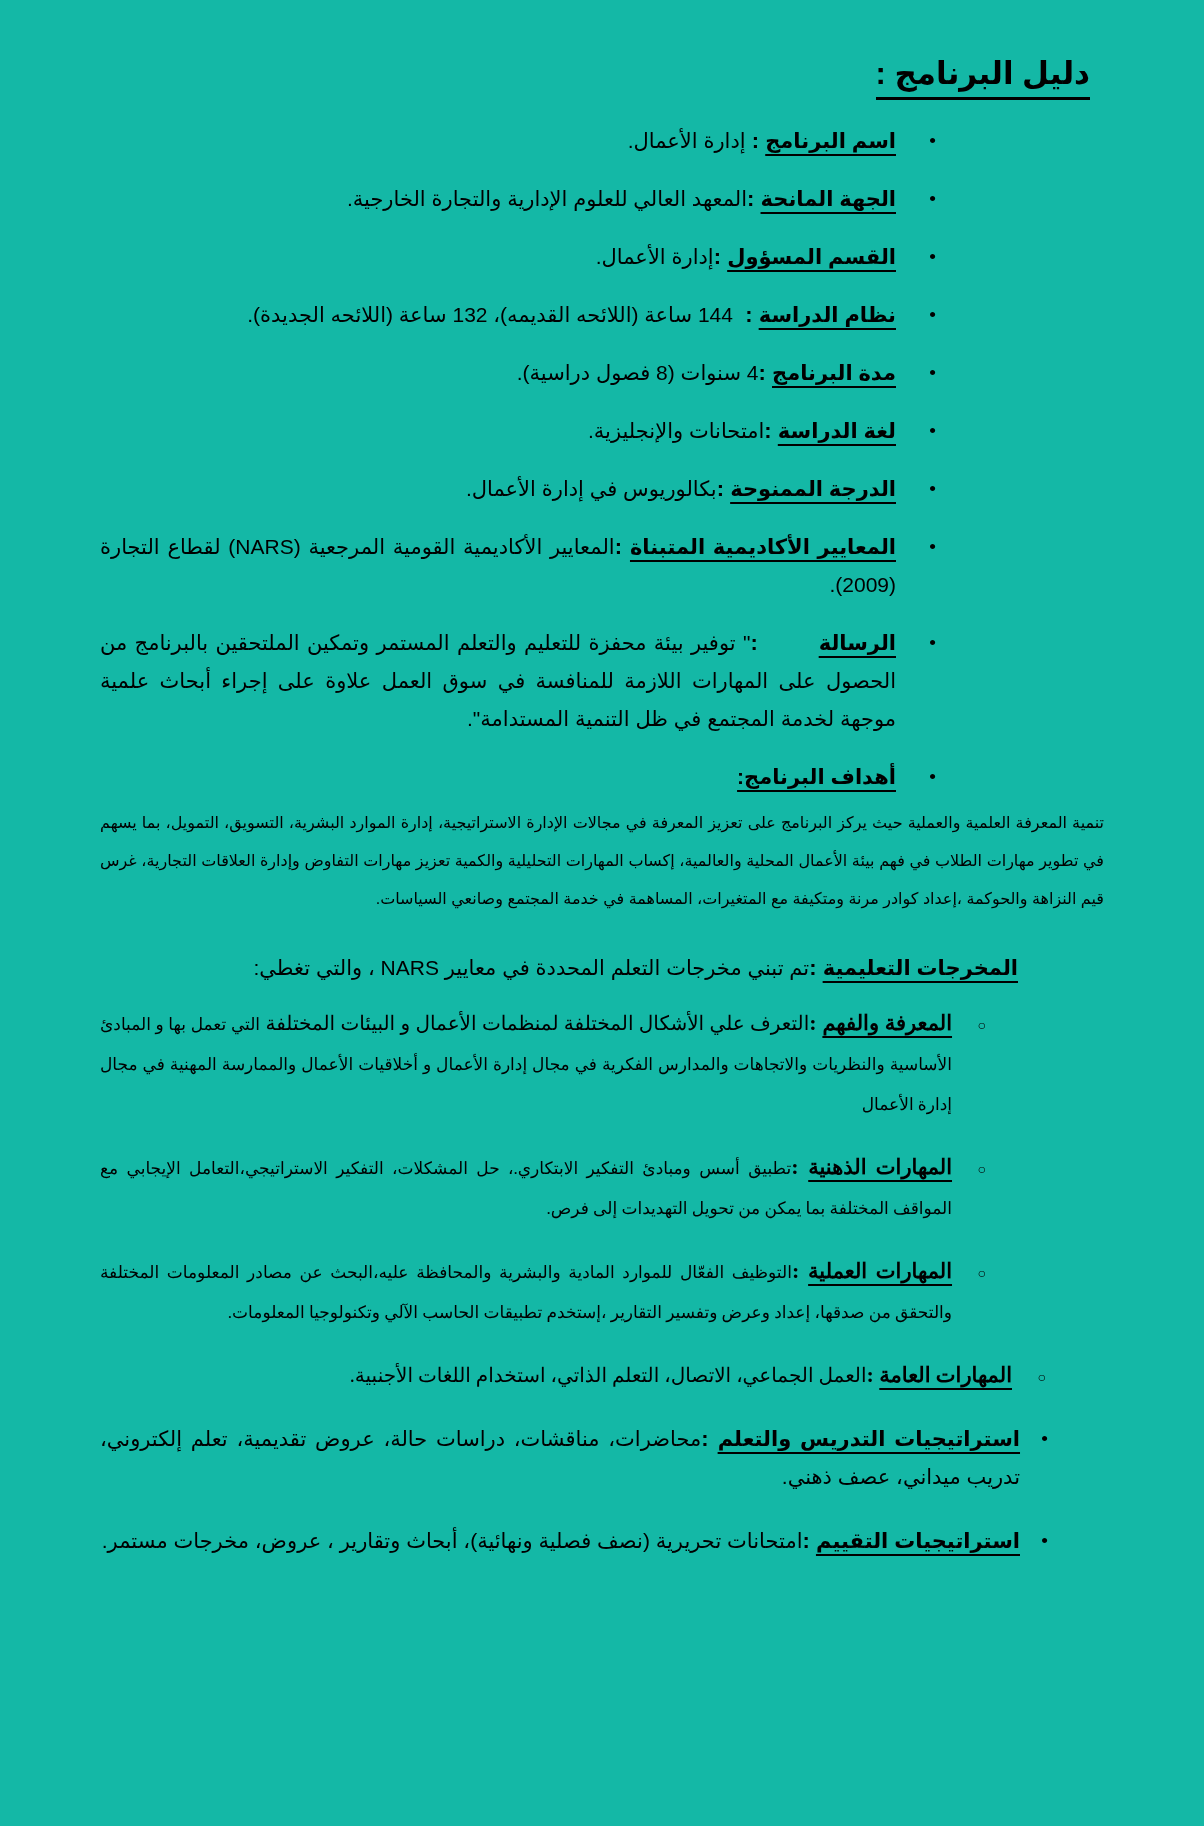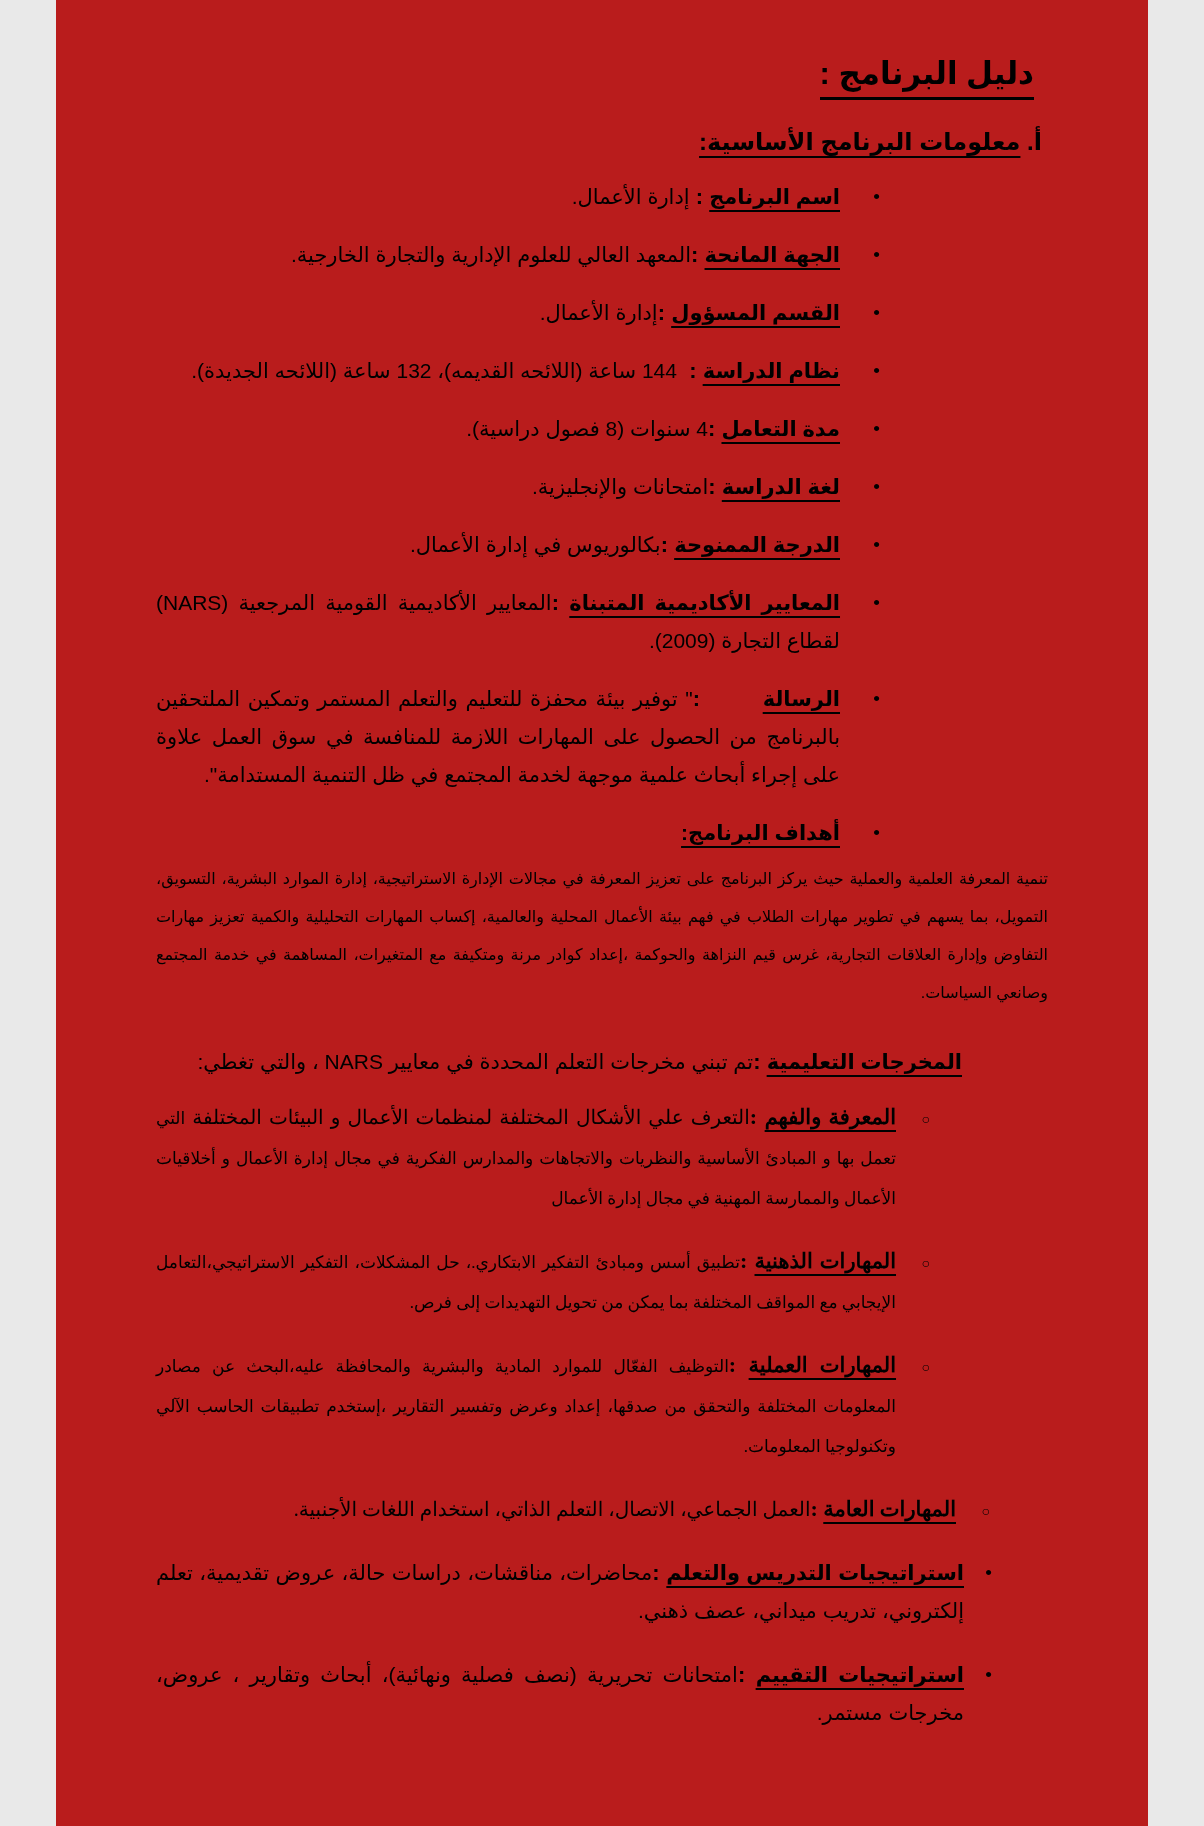--- a/index.html
+++ b/index.html
@@ -1,17 +1,17 @@
 <!DOCTYPE html>
 <html lang="ar" dir="rtl"><head>
 <meta charset="utf-8">
 <style>
   html,body{margin:0;padding:0;background:#e9e9e9;}
   .page{
-    width:1092px;height:1826px;background:#b91c1c;box-sizing:border-box;
+    width:1204px;height:1826px;background:#14b8a6;box-sizing:border-box;
     padding:55px 100px 40px 100px;direction:rtl;color:#000;
     font-family:"Liberation Sans","DejaVu Sans",sans-serif;
     margin:0 auto;overflow:hidden;
   }
   .title-wrap{text-align:right;}
   .doc-title{
     display:inline-block;font-size:31px;font-weight:bold;
     border-bottom:3px solid #000;padding-bottom:5px;margin-left:6px;margin-right:14px;
   }
   .sec-head{margin-top:28px;font-size:24px;font-weight:bold;margin-right:6px;}
@@ -37,23 +37,20 @@
 </style>
 </head>
 <body>
 
 <div class="page">
 
   <div class="title-wrap">
     <span class="doc-title">دليل البرنامج :</span>
   </div>
 
-  <div class="sec-head">
-    <span class="prefix">أ. </span><span class="u">معلومات البرنامج الأساسية:</span>
-  </div>
 
   <div class="blist">
 
     <div class="bullet">
       <span class="mk">•</span>
       <div class="bt"><span class="lbl u">اسم البرنامج</span><span class="sep"> : </span><span>إدارة الأعمال.</span></div>
     </div>
 
     <div class="bullet">
       <span class="mk">•</span>
@@ -65,21 +62,21 @@
       <div class="bt"><span class="lbl u">القسم المسؤول</span><span class="sep"> :</span><span>إدارة الأعمال.</span></div>
     </div>
 
     <div class="bullet">
       <span class="mk">•</span>
       <div class="bt"><span class="lbl u">نظام الدراسة</span><span class="sep"> :  </span><span>144 ساعة (اللائحه القديمه)، 132 ساعة (اللائحه الجديدة).</span></div>
     </div>
 
     <div class="bullet">
       <span class="mk">•</span>
-      <div class="bt"><span class="lbl u">مدة التعامل</span><span class="sep"> :</span><span>4 سنوات (8 فصول دراسية).</span></div>
+      <div class="bt"><span class="lbl u">مدة البرنامج</span><span class="sep"> :</span><span>4 سنوات (8 فصول دراسية).</span></div>
     </div>
 
     <div class="bullet">
       <span class="mk">•</span>
       <div class="bt"><span class="lbl u">لغة الدراسة</span><span class="sep"> :</span><span>امتحانات والإنجليزية.</span></div>
     </div>
 
     <div class="bullet">
       <span class="mk">•</span>
       <div class="bt"><span class="lbl u">الدرجة الممنوحة</span><span class="sep"> :</span><span>بكالوريوس في إدارة الأعمال.</span></div>

